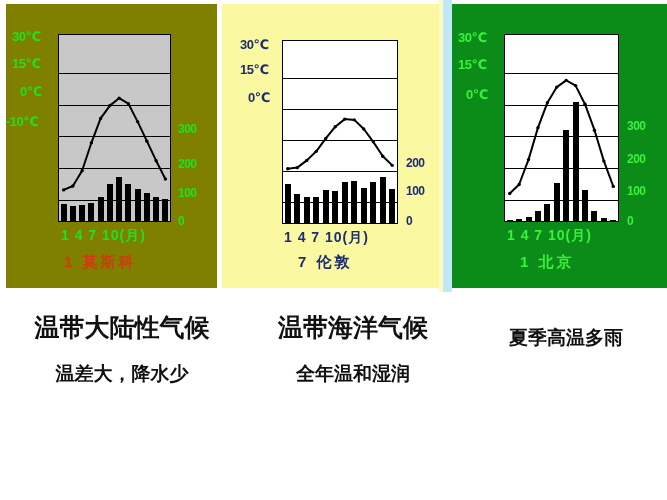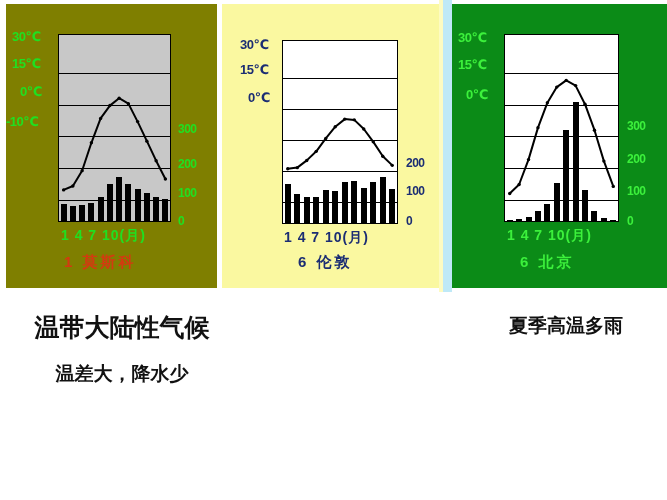--- a/index.html
+++ b/index.html
@@ -152,21 +152,21 @@
 
       <div class="axis-lab t-lab" style="left:18px;top:33px;">30℃</div>
       <div class="axis-lab t-lab" style="left:18px;top:58px;">15℃</div>
       <div class="axis-lab t-lab" style="left:26px;top:86px;">0℃</div>
 
       <div class="axis-lab p-lab" style="left:184px;top:152px;">200</div>
       <div class="axis-lab p-lab" style="left:184px;top:180px;">100</div>
       <div class="axis-lab p-lab" style="left:184px;top:210px;">0</div>
 
       <div class="x-lab" style="left:62px;top:225px;">1  4  7  10(月)</div>
-      <div class="city" style="left:76px;top:249px;">6 伦敦</div>
+      <div class="city" style="left:76px;top:249px;">7 伦敦</div>
     </div>
 
     <div class="edge-strip2"></div>
     <div class="edge-strip"></div>
 
     <div class="panel p3">
       <div class="plot" id="plot3" style="left:52px;top:30px;width:115px;height:188px;">
           <div class="gridline" style="top: 38.13px;"></div>
           <div class="gridline" style="top: 69.75px;"></div>
           <div class="gridline" style="top: 101.37px;"></div>
@@ -206,27 +206,31 @@
       <div class="axis-lab t-lab" style="left:6px;top:26px;">30℃</div>
       <div class="axis-lab t-lab" style="left:6px;top:53px;">15℃</div>
       <div class="axis-lab t-lab" style="left:14px;top:83px;">0℃</div>
 
       <div class="axis-lab p-lab" style="left:175px;top:115px;">300</div>
       <div class="axis-lab p-lab" style="left:175px;top:148px;">200</div>
       <div class="axis-lab p-lab" style="left:175px;top:180px;">100</div>
       <div class="axis-lab p-lab" style="left:175px;top:210px;">0</div>
 
       <div class="x-lab" style="left:55px;top:223px;">1  4  7  10(月)</div>
-      <div class="city" style="left:68px;top:249px;">6 北京</div>
+      <div class="city" style="left:68px;top:249px;">1 北京</div>
     </div>
   </div>
 
   <div class="captions">
     <div class="cap c1">
       <div class="title">温带大陆性气候</div>
       <div class="sub">温差大，降水少</div>
     </div>
+    <div class="cap c2">
+      <div class="title">温带海洋气候</div>
+      <div class="sub">全年温和湿润</div>
+    </div>
     <div class="cap c3">
-      <div class="sub" style="margin-top:0">夏季高温多雨</div>
+      <div class="sub" style="margin-top:12px">夏季高温多雨</div>
     </div>
   </div>
 
 </div>
 
 </body></html>

